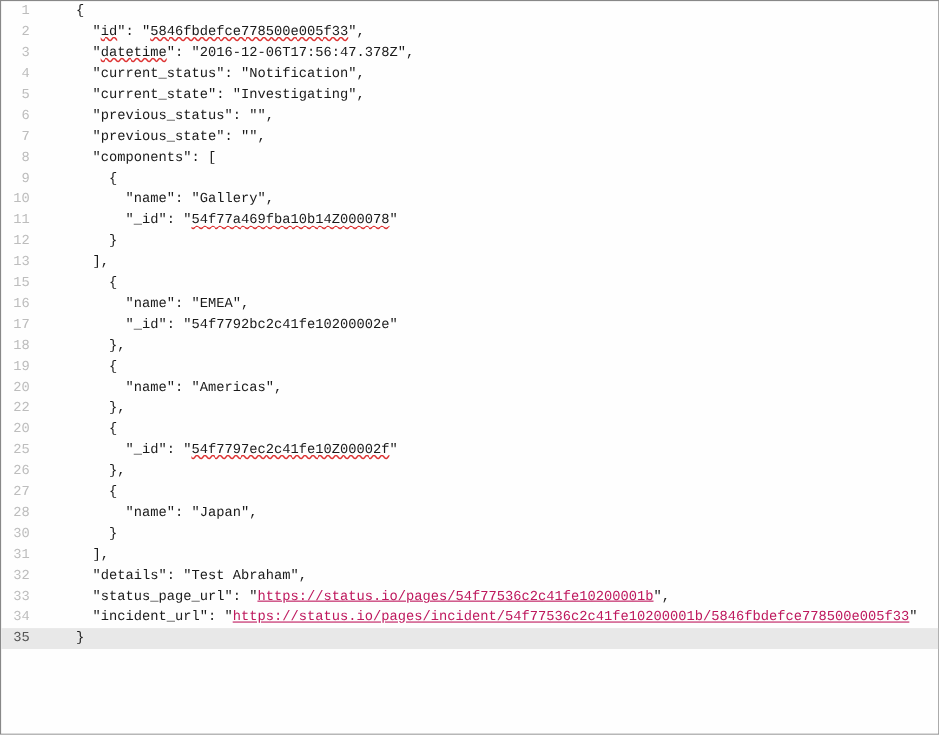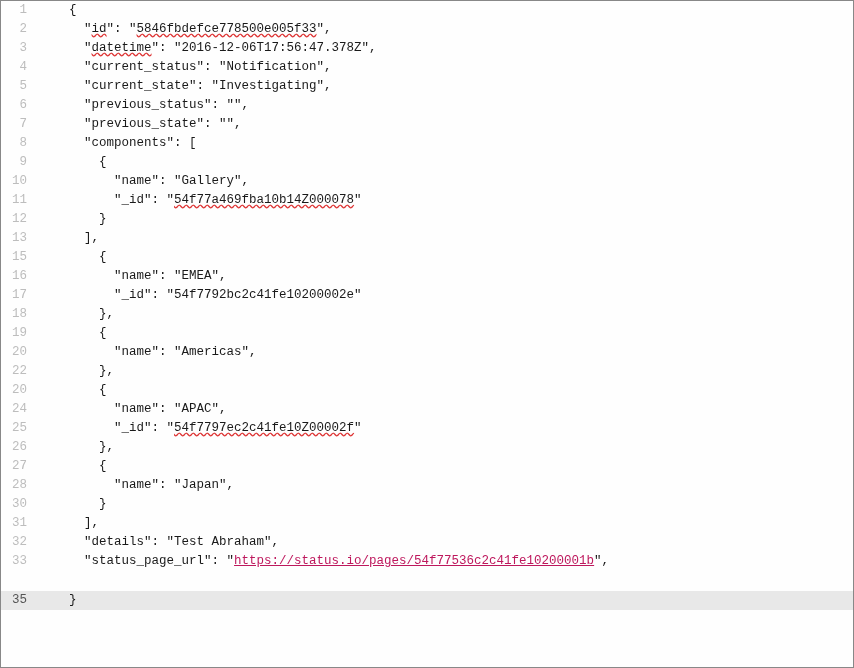--- a/index.html
+++ b/index.html
@@ -18,21 +18,20 @@
     background: #fefefe;
   }
   .line {
     display: flex;
     height: 19px;
     line-height: 19px;
     white-space: pre;
   }
   .line.current {
     background: #e8e8e8;
-    margin-top: 20px;
   }
   .gutter {
     width: 32px;
     text-align: right;
     color: #bdbdbd;
     padding-right: 6px;
     flex-shrink: 0;
     user-select: none;
   }
   .line.current .gutter {
@@ -70,23 +69,23 @@
     <div class="line"><div class="gutter">12</div><div class="code">        <span>}</span></div></div>
     <div class="line"><div class="gutter">13</div><div class="code">      <span>],</span></div></div>
     <div class="line"><div class="gutter">15</div><div class="code">        <span>{</span></div></div>
     <div class="line"><div class="gutter">16</div><div class="code">          <span>"name": "EMEA",</span></div></div>
     <div class="line"><div class="gutter">17</div><div class="code">          <span>"_id": "54f7792bc2c41fe10200002e"</span></div></div>
     <div class="line"><div class="gutter">18</div><div class="code">        <span>},</span></div></div>
     <div class="line"><div class="gutter">19</div><div class="code">        <span>{</span></div></div>
     <div class="line"><div class="gutter">20</div><div class="code">          <span>"name": "Americas",</span></div></div>
     <div class="line"><div class="gutter">22</div><div class="code">        <span>},</span></div></div>
     <div class="line"><div class="gutter">20</div><div class="code">        <span>{</span></div></div>
-    <div class="line"><div class="gutter">24</div><div class="code">          <span>"name": "APAC",</span></div></div>
     <div class="line"><div class="gutter">25</div><div class="code">          <span>"_id": "</span><span class="spell">54f7797ec2c41fe10Z00002f</span><span>"</span></div></div>
     <div class="line"><div class="gutter">26</div><div class="code">        <span>},</span></div></div>
     <div class="line"><div class="gutter">27</div><div class="code">        <span>{</span></div></div>
     <div class="line"><div class="gutter">28</div><div class="code">          <span>"name": "Japan",</span></div></div>
     <div class="line"><div class="gutter">30</div><div class="code">        <span>}</span></div></div>
     <div class="line"><div class="gutter">31</div><div class="code">      <span>],</span></div></div>
     <div class="line"><div class="gutter">32</div><div class="code">      <span>"details": "Test Abraham",</span></div></div>
     <div class="line"><div class="gutter">33</div><div class="code">      <span>"status_page_url": "</span><span class="url">https://status.io/pages/54f77536c2c41fe10200001b</span><span>",</span></div></div>
+    <div class="line"><div class="gutter">34</div><div class="code">      <span>"incident_url": "</span><span class="url">https://status.io/pages/incident/54f77536c2c41fe10200001b/5846fbdefce778500e005f33</span><span>"</span></div></div>
     <div class="line current"><div class="gutter">35</div><div class="code">    <span>}</span></div></div>
   </div>
 
 </body></html>

